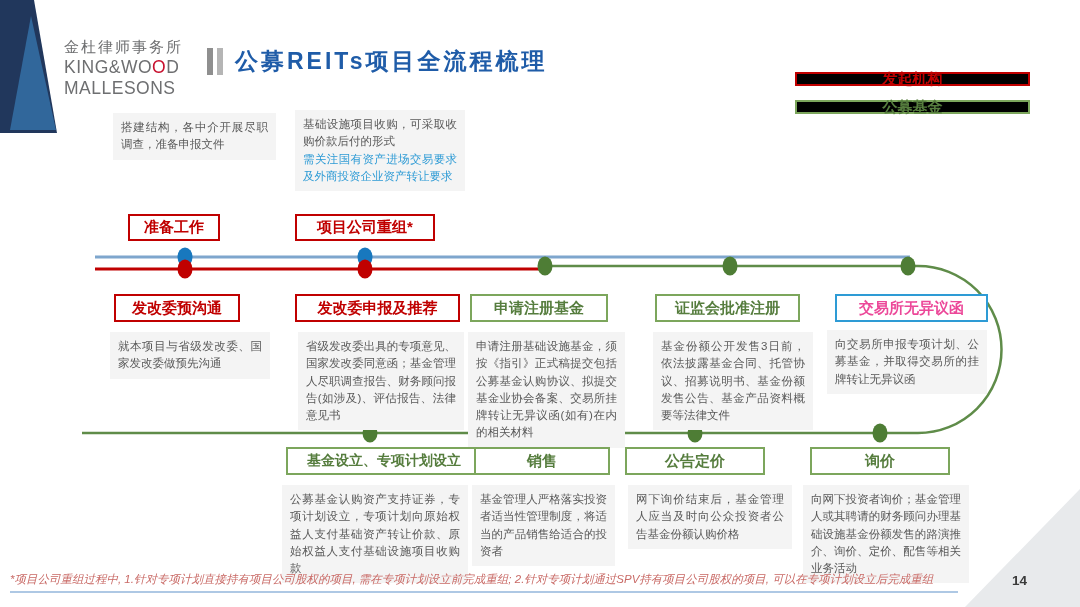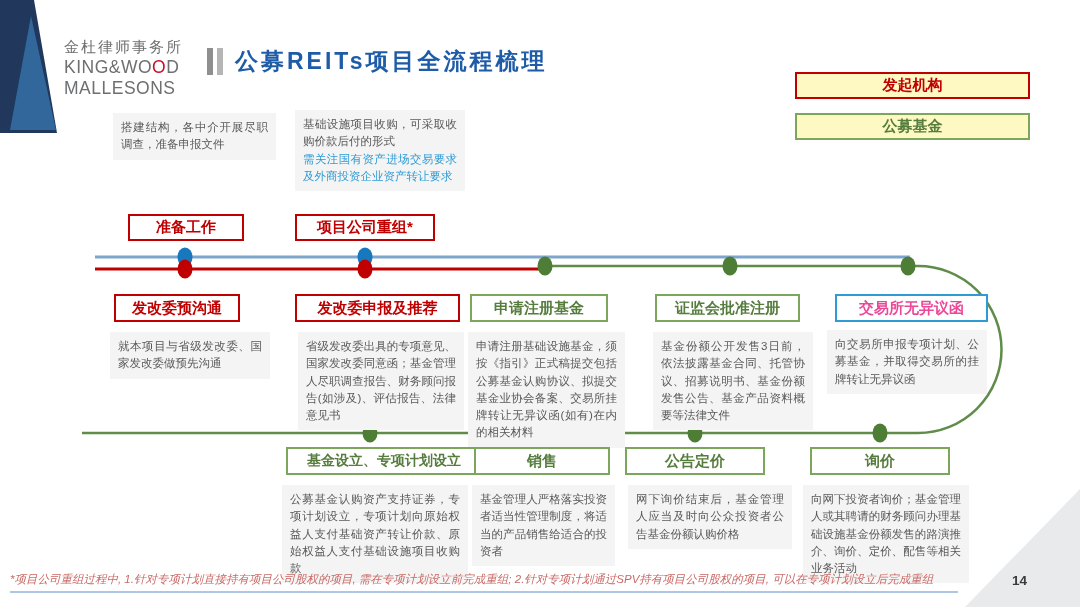--- a/index.html
+++ b/index.html
@@ -15,37 +15,37 @@
   .logo-en { font-size:17.5px; letter-spacing:0.5px; line-height:1.18; }
   .logo-en .red-o { color:#C8102E; }
   .title-block { position:absolute; left:207px; top:46px; display:flex; align-items:center; z-index:2; }
   .tbar { display:inline-block; width:6px; height:27px; margin-right:4px; }
   .tbar1 { background:#8F8F8F; }
   .tbar2 { background:#B5B5B5; margin-right:12px; }
   .page-title { font-size:23px; font-weight:bold; color:#1F5CA8; letter-spacing:3px; }
   
   .legend { position:absolute; left:795px; top:72px; width:235px; z-index:2; }
   .legend-box {
-    width:235px; height:27px; border:2px solid; background:#fef9c3; margin-bottom:14px;
+    width:235px; height:14px; border:2px solid; background:#000000; margin-bottom:14px;
     display:flex; align-items:center; justify-content:center;
     font-size:15px; font-weight:bold;
   }
   .lg-red   { border-color:#C00000; color:#C00000; }
   .lg-blue  { border-color:#2E9BD5; color:#2191D0; }
   .lg-green { border-color:#7CA65C; color:#567D3E; }
   
   .stage {
     position:absolute; background:#fff; border:2px solid; z-index:3;
     display:flex; align-items:center; justify-content:center;
     font-size:15px; font-weight:bold; text-align:center; white-space:nowrap;
   }
   .st-red   { border-color:#C00000; color:#C00000; }
   .st-green { border-color:#7CA65C; color:#567D3E; }
   .st-blue  { border-color:#2E9BD5; color:#ec4899; }
-  #st-prep        { left:128px; top:214px; width:116px; height:27px; }
+  #st-prep        { left:128px; top:214px; width:92px; height:27px; }
   #st-restruct    { left:295px; top:214px; width:140px; height:27px; }
   #st-ndrc-pre    { left:114px; top:294px; width:126px; height:28px; }
   #st-ndrc-file   { left:295px; top:294px; width:165px; height:28px; }
   #st-fund-reg    { left:470px; top:294px; width:138px; height:28px; }
   #st-csrc        { left:655px; top:294px; width:145px; height:28px; }
   #st-exchange    { left:835px; top:294px; width:153px; height:28px; }
   #st-fund-setup  { left:286px; top:447px; width:196px; height:28px; font-size:14px; }
   #st-sale        { left:474px; top:447px; width:136px; height:28px; }
   #st-pricing     { left:625px; top:447px; width:140px; height:28px; }
   #st-inquiry     { left:810px; top:447px; width:140px; height:28px; }

